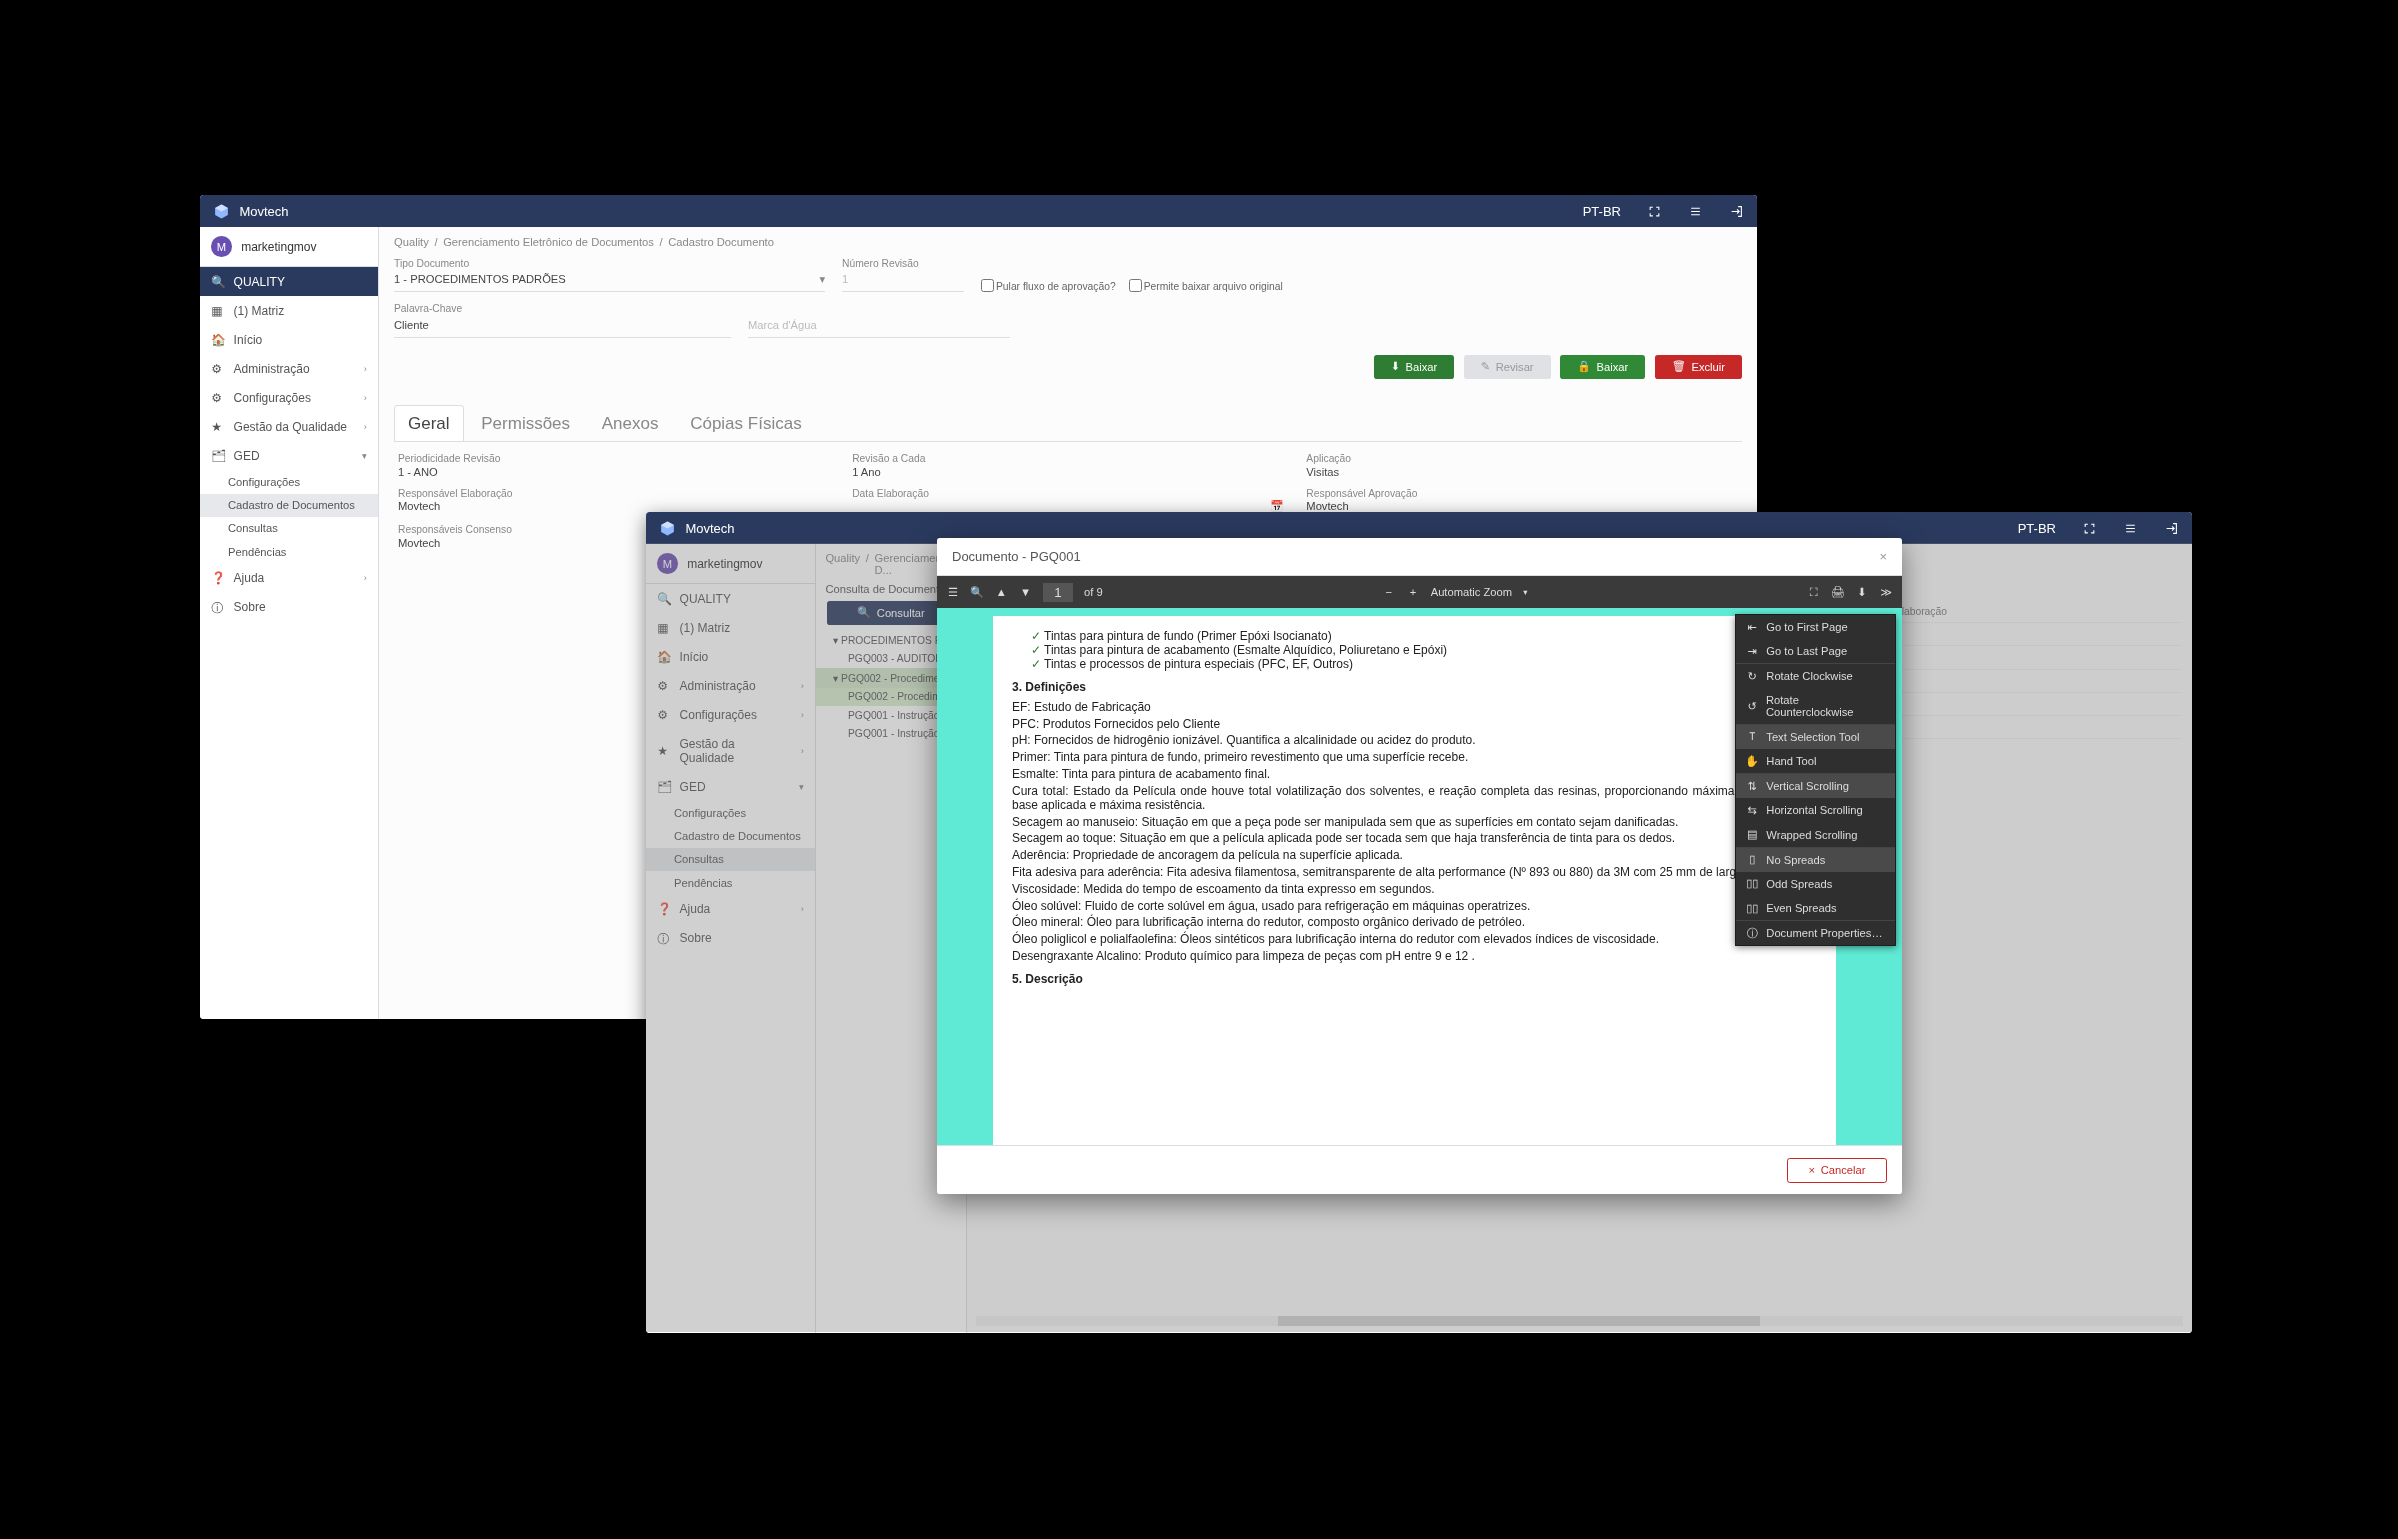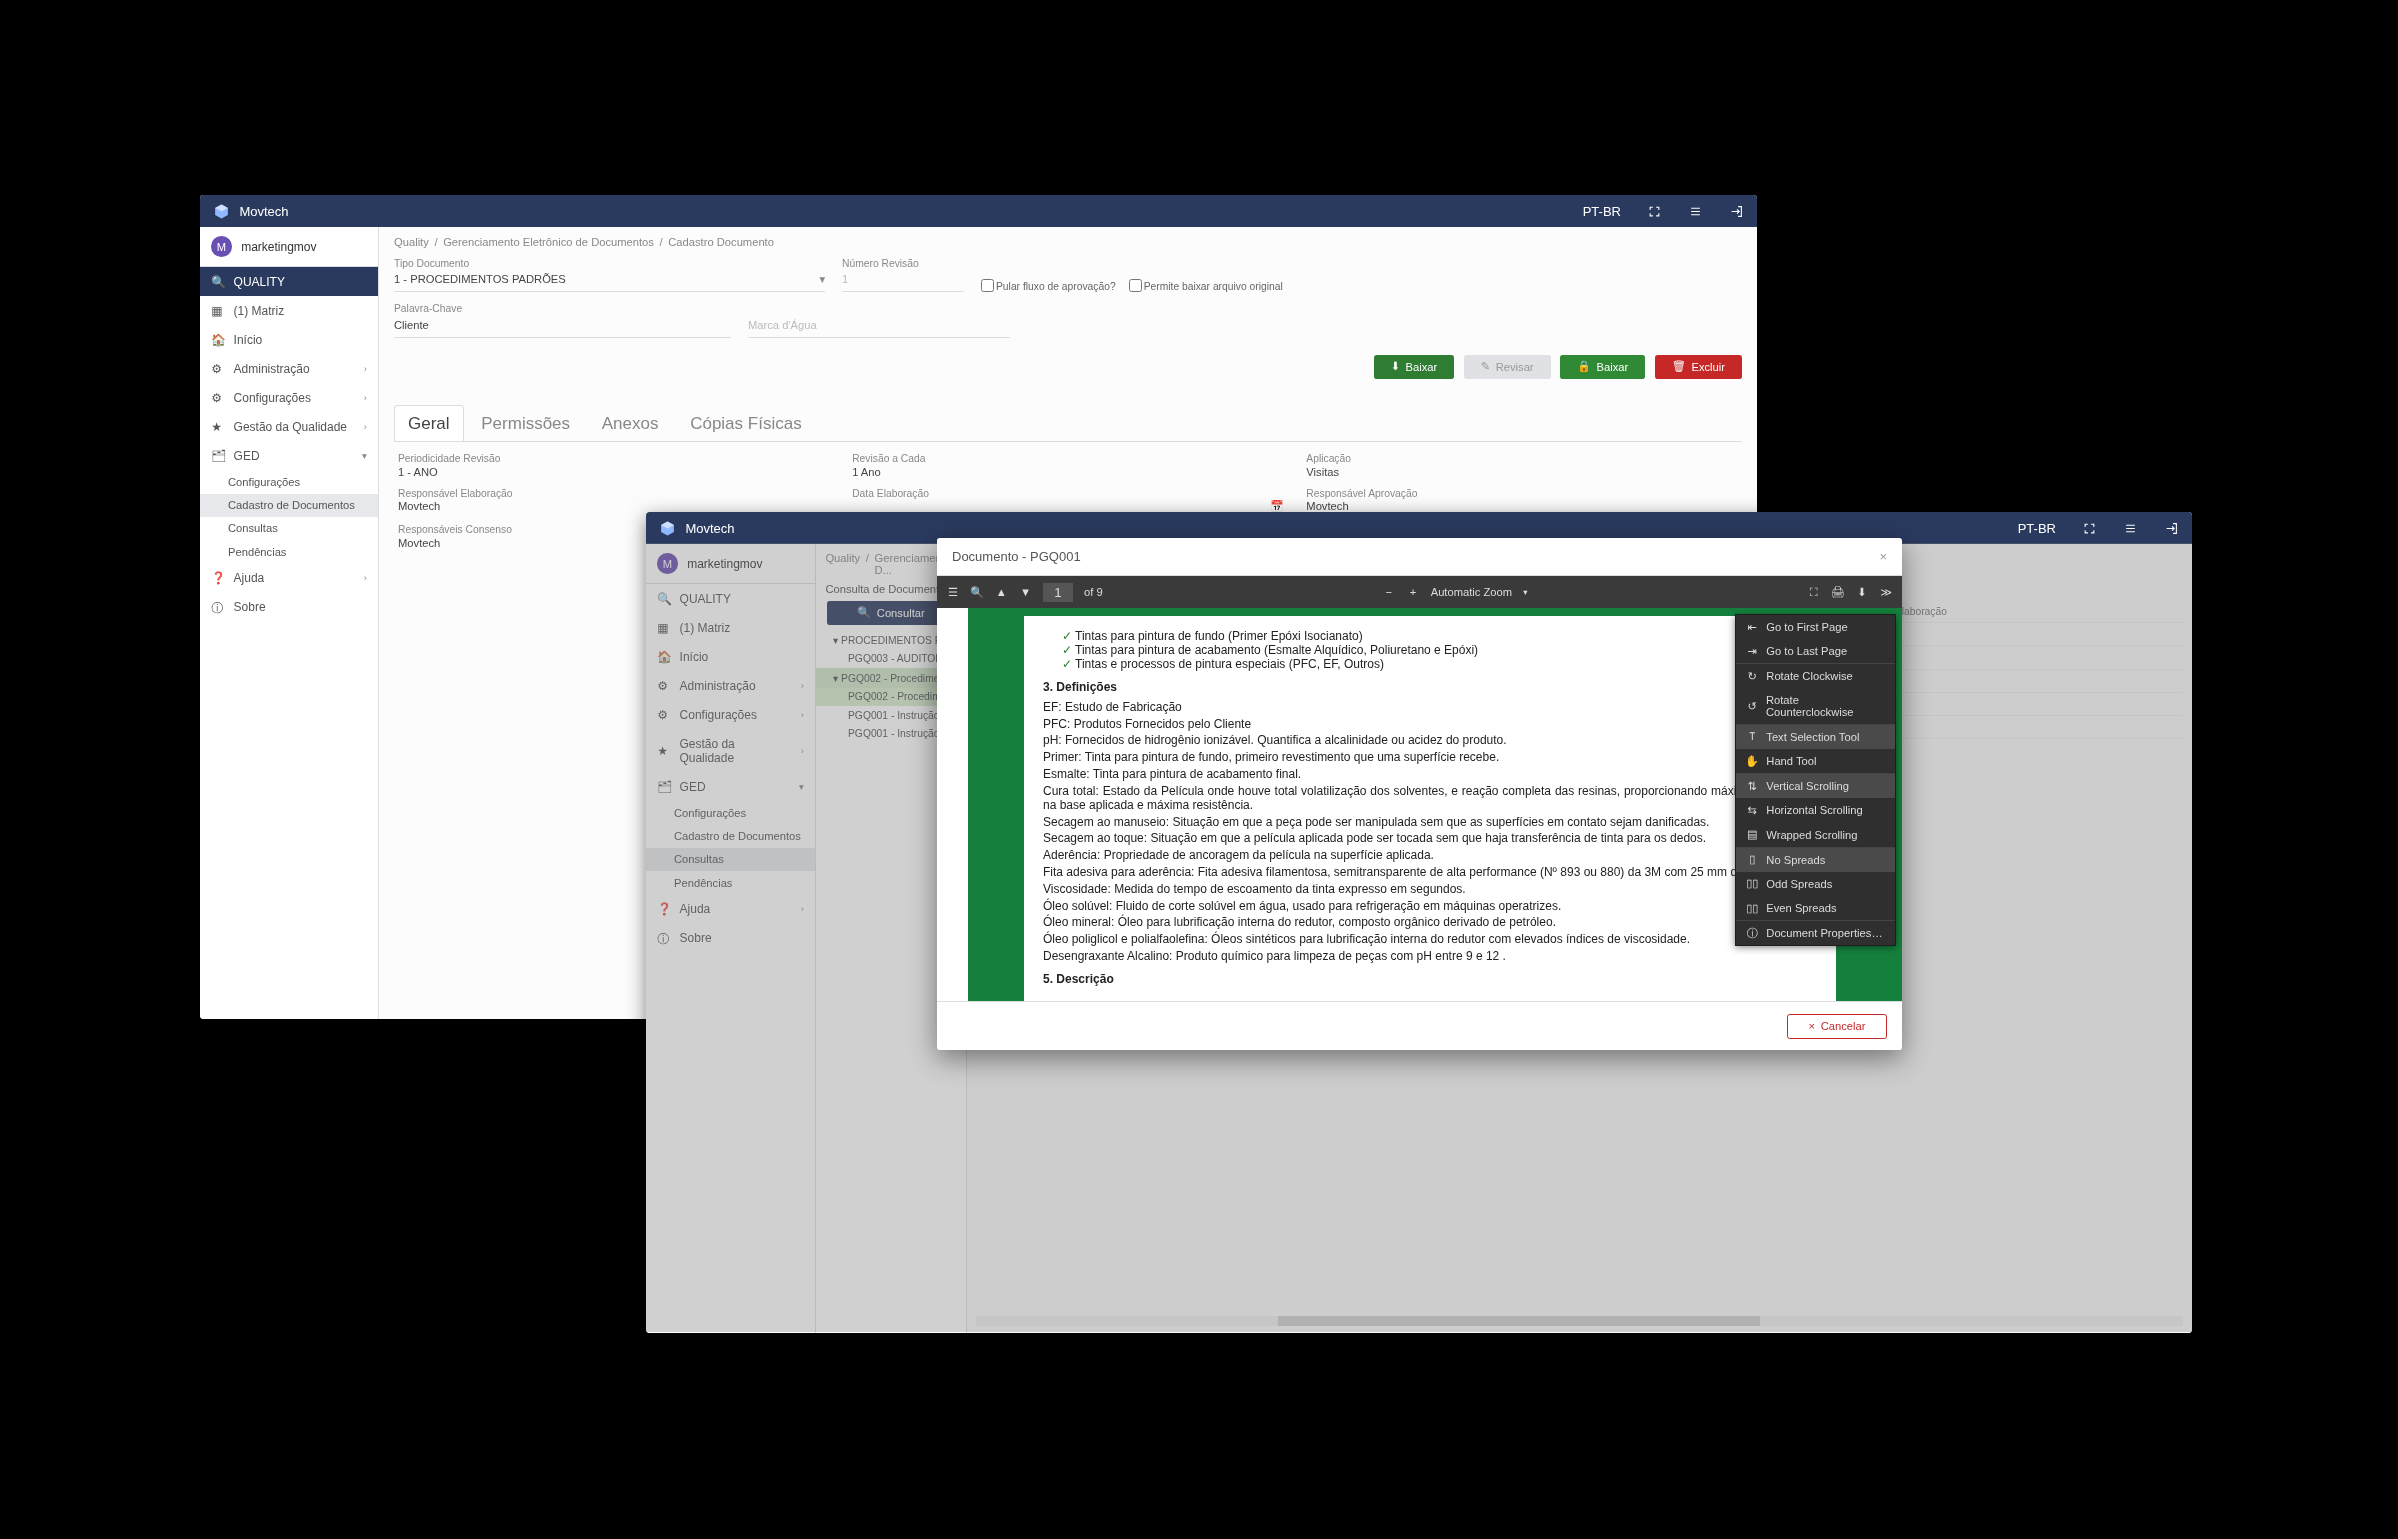--- a/index.html
+++ b/index.html
@@ -83,21 +83,21 @@
   .hscroll .thumb{position:absolute;height:100%;background:#cfcfcf;left:25%;width:40%;}
 
   
   .modal{position:absolute;background:#fff;border-radius:2.8px;box-shadow:0 7.5px 28px rgba(0,0,0,.45);overflow:hidden;display:flex;flex-direction:column;}
   .modal-hdr{padding:11.2px 15px;font-size:13px;color:#555;border-bottom:0.9px solid var(--border);display:flex;justify-content:space-between;}
   .modal-hdr .close{cursor:pointer;color:#999;}
   .pdf-bar{background:#3a3a3a;color:#ddd;height:32px;display:flex;align-items:center;padding:0 9.4px;gap:11.2px;font-size:11.2px;}
   .pdf-bar .sp{flex:1;}
   .pdf-bar .ic,.ctx-menu .ic{width:13px;height:13px;display:flex;align-items:center;justify-content:center;cursor:pointer;}
   .pdf-bar input.pg{width:26px;background:#555;border:none;color:#ddd;text-align:center;padding:1.9px;}
-  .pdf-body{flex:1;background:#15803d;position:relative;overflow:hidden;margin-left:31px;}
+  .pdf-body{flex:1;background:#5eead4;position:relative;overflow:hidden;}
   .page{position:absolute;background:#fff;left:56px;right:66px;top:7.5px;bottom:0;padding:13px 19px;font-size:12px;color:#222;overflow:hidden;}
   .page ul{margin:0 0 7.5px 0;padding-left:19px;}
   .page ul li{list-style:none;position:relative;padding-left:13px;}
   .page ul li::before{content:"✓";position:absolute;left:0;color:#2e7d32;}
   .page h4{margin:9.4px 0 5.6px 0;font-size:12px;}
   .page p{margin:2.8px 0;}
   .ctx-menu{position:absolute;background:#2f2f2f;color:#ddd;font-size:11.2px;width:159px;border:0.9px solid #1d1d1d;box-shadow:0 1.9px 7.5px rgba(0,0,0,.5);}
   .ctx-menu div{padding:5.6px 9.4px;display:flex;align-items:center;gap:7.5px;cursor:pointer;}
   .ctx-menu div.sep{border-top:0.9px solid #444;padding:0;height:0;}
   .ctx-menu div.hl{background:#4a4a4a;}
@@ -439,21 +439,21 @@
         <div class="hscroll">
             <div class="thumb"></div>
           </div>
       </div>
     </div>
   </div>
 </div>
 
 <div style="position:absolute;left:646px;top:543px;width:1546px;height:789px;background:rgba(120,120,120,.35);"></div>
 
-<div class="modal" style="left:937px;top:538px;width:965px;height:512px;">
+<div class="modal" style="left:937px;top:538px;width:965px;height:656px;">
   <div class="modal-hdr">
     <span>Documento - PGQ001</span>
     <span class="close">×</span>
   </div>
   <div class="pdf-bar">
     <span class="ic">☰</span>
     <span class="ic">🔍</span>
     <span class="ic">▲</span>
     <span class="ic">▼</span>
     <input class="pg" value="1" style="">

